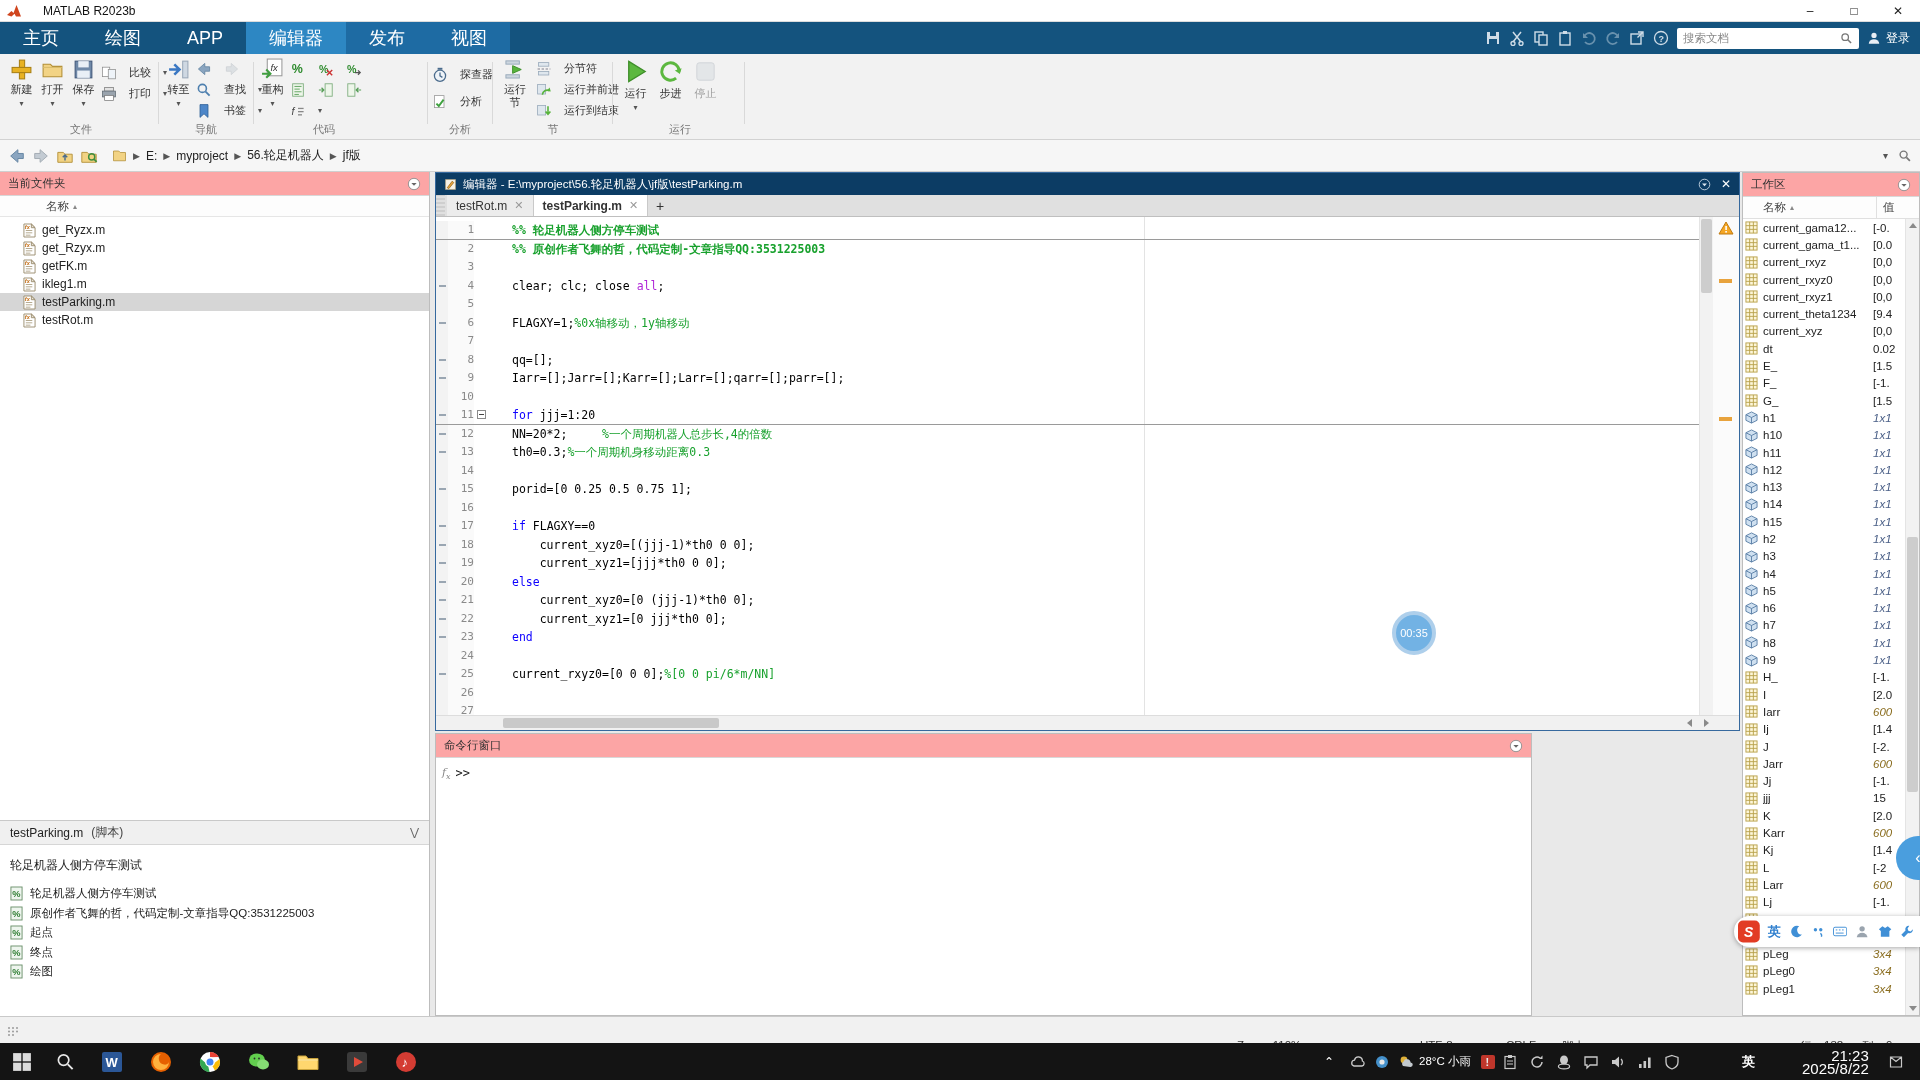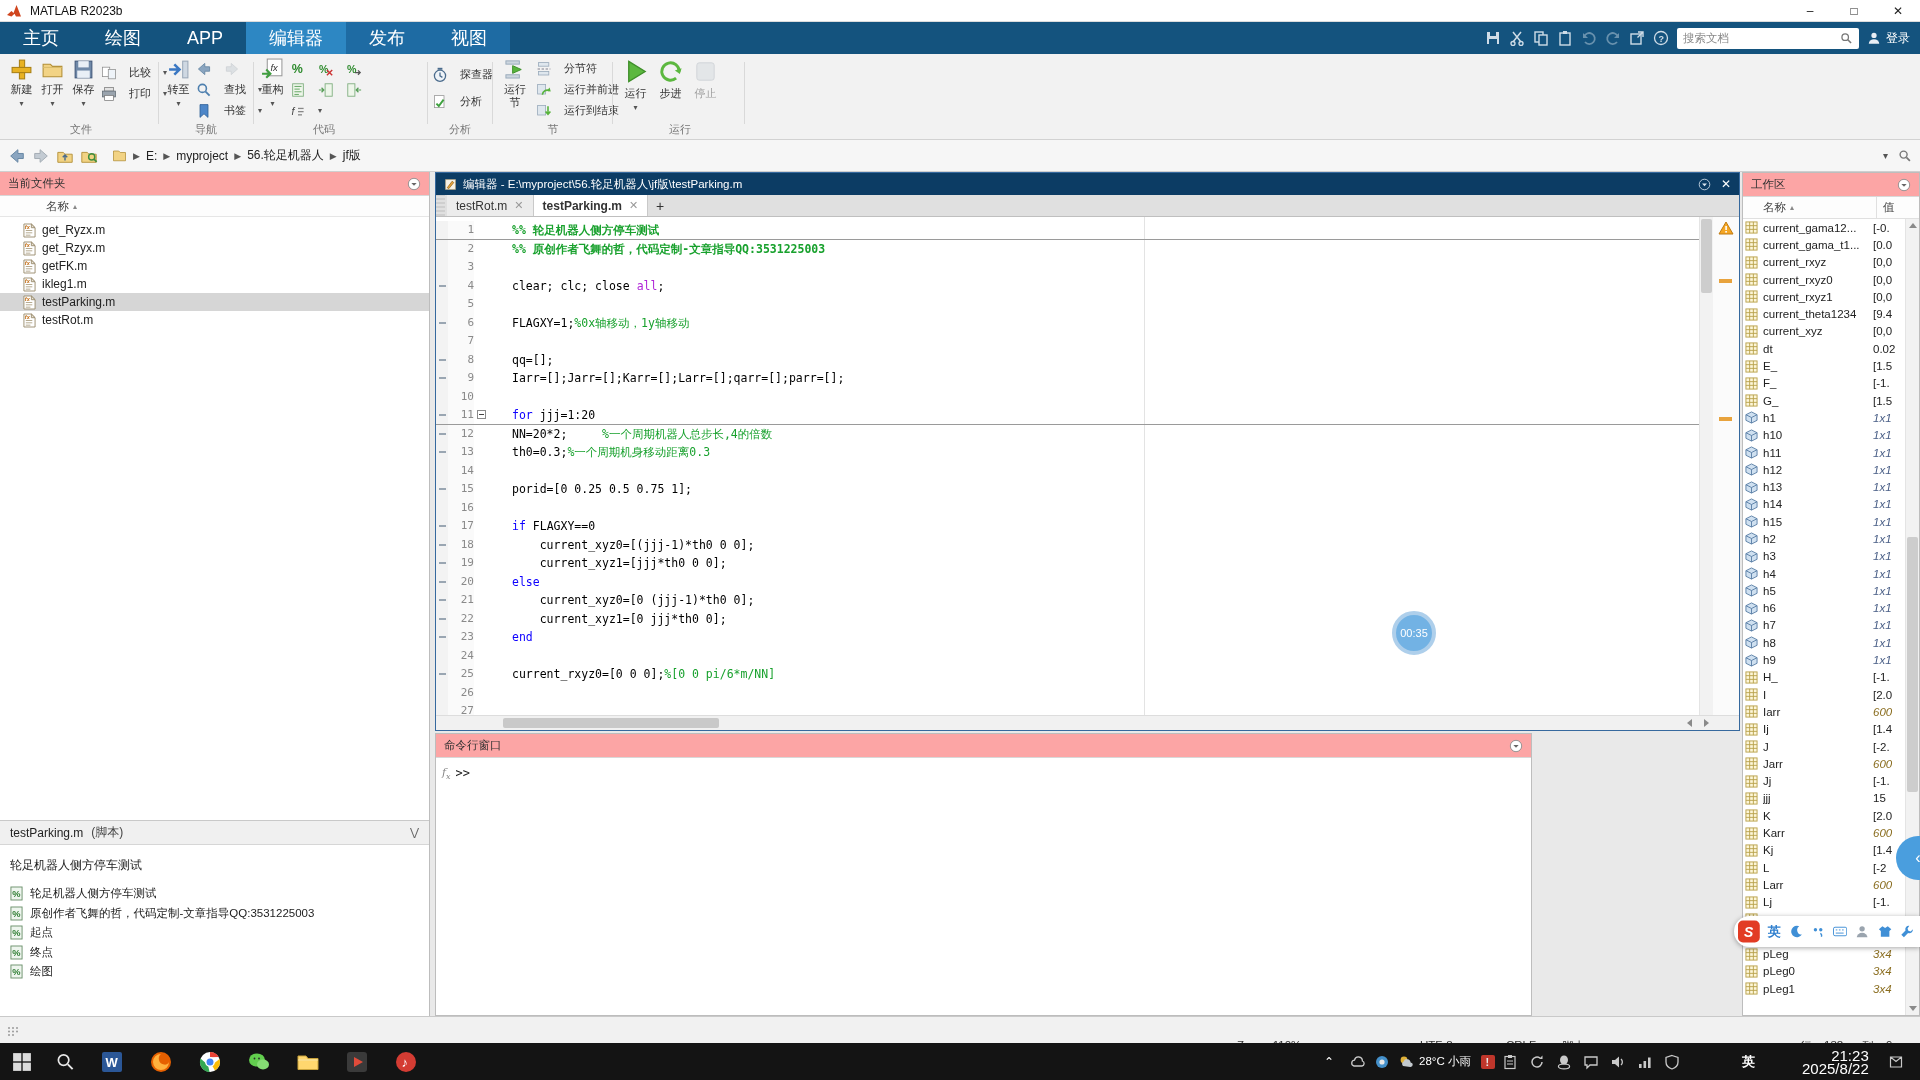--- a/index.html
+++ b/index.html
@@ -4,21 +4,21 @@
 <style>
   *{box-sizing:border-box;margin:0;padding:0}
   html,body{width:1920px;height:1080px}
   body{position:relative;font-family:"Liberation Sans","DejaVu Sans",sans-serif;background:#e9e9e9;overflow:hidden;font-size:12px;color:#222}
   .abs{position:absolute}
   .ic{display:inline-flex;align-items:center;justify-content:center}
   .ic svg{width:100%;height:100%;display:block}
 
   
   #titlebar{left:0;top:0;width:1920px;height:22px;background:#fff;border-bottom:1px solid #dcdcdc;display:flex;align-items:center}
-  #titlebar .ttl{font-size:12px;color:#111;margin-left:8px}
+  #titlebar .ttl{font-size:12px;color:#111;margin-left:21px}
   .winbtns{margin-left:auto;display:flex;height:100%}
   .winbtn{width:44px;display:flex;align-items:center;justify-content:center;font-size:12px;color:#222}
 
   
   #tabstrip{left:0;top:22px;width:1920px;height:32px;background:#14537e;display:flex;align-items:stretch;color:#fff}
   .mtab{padding:0 23px;display:flex;align-items:center;font-size:18px}
   .mtab.grp{background:#1e6ba3}
   .mtab.active{background:#2d87c3}
   .qbar{margin-left:auto;display:flex;align-items:center;gap:8px;padding-right:10px}
   .qic{width:16px;height:16px;display:inline-flex;opacity:.92}

